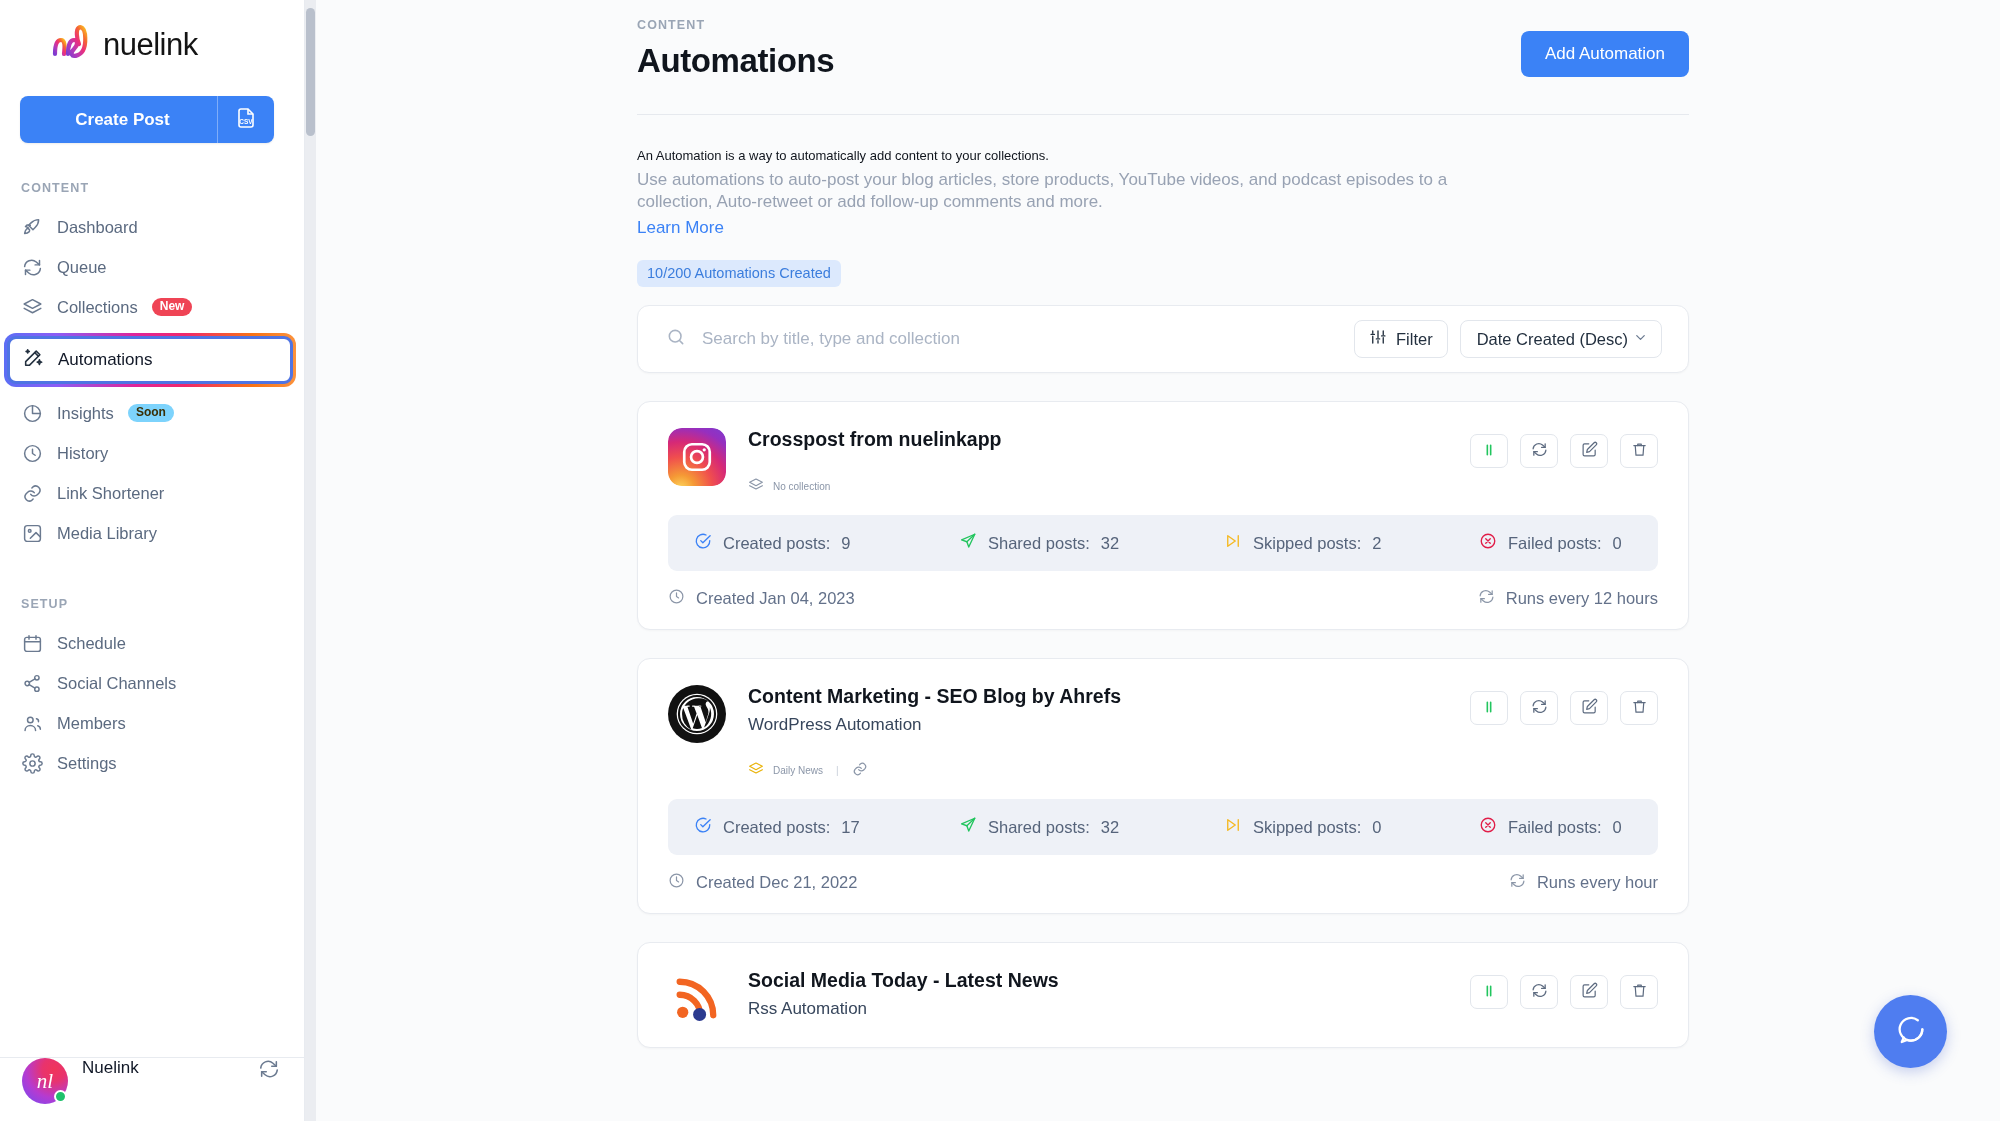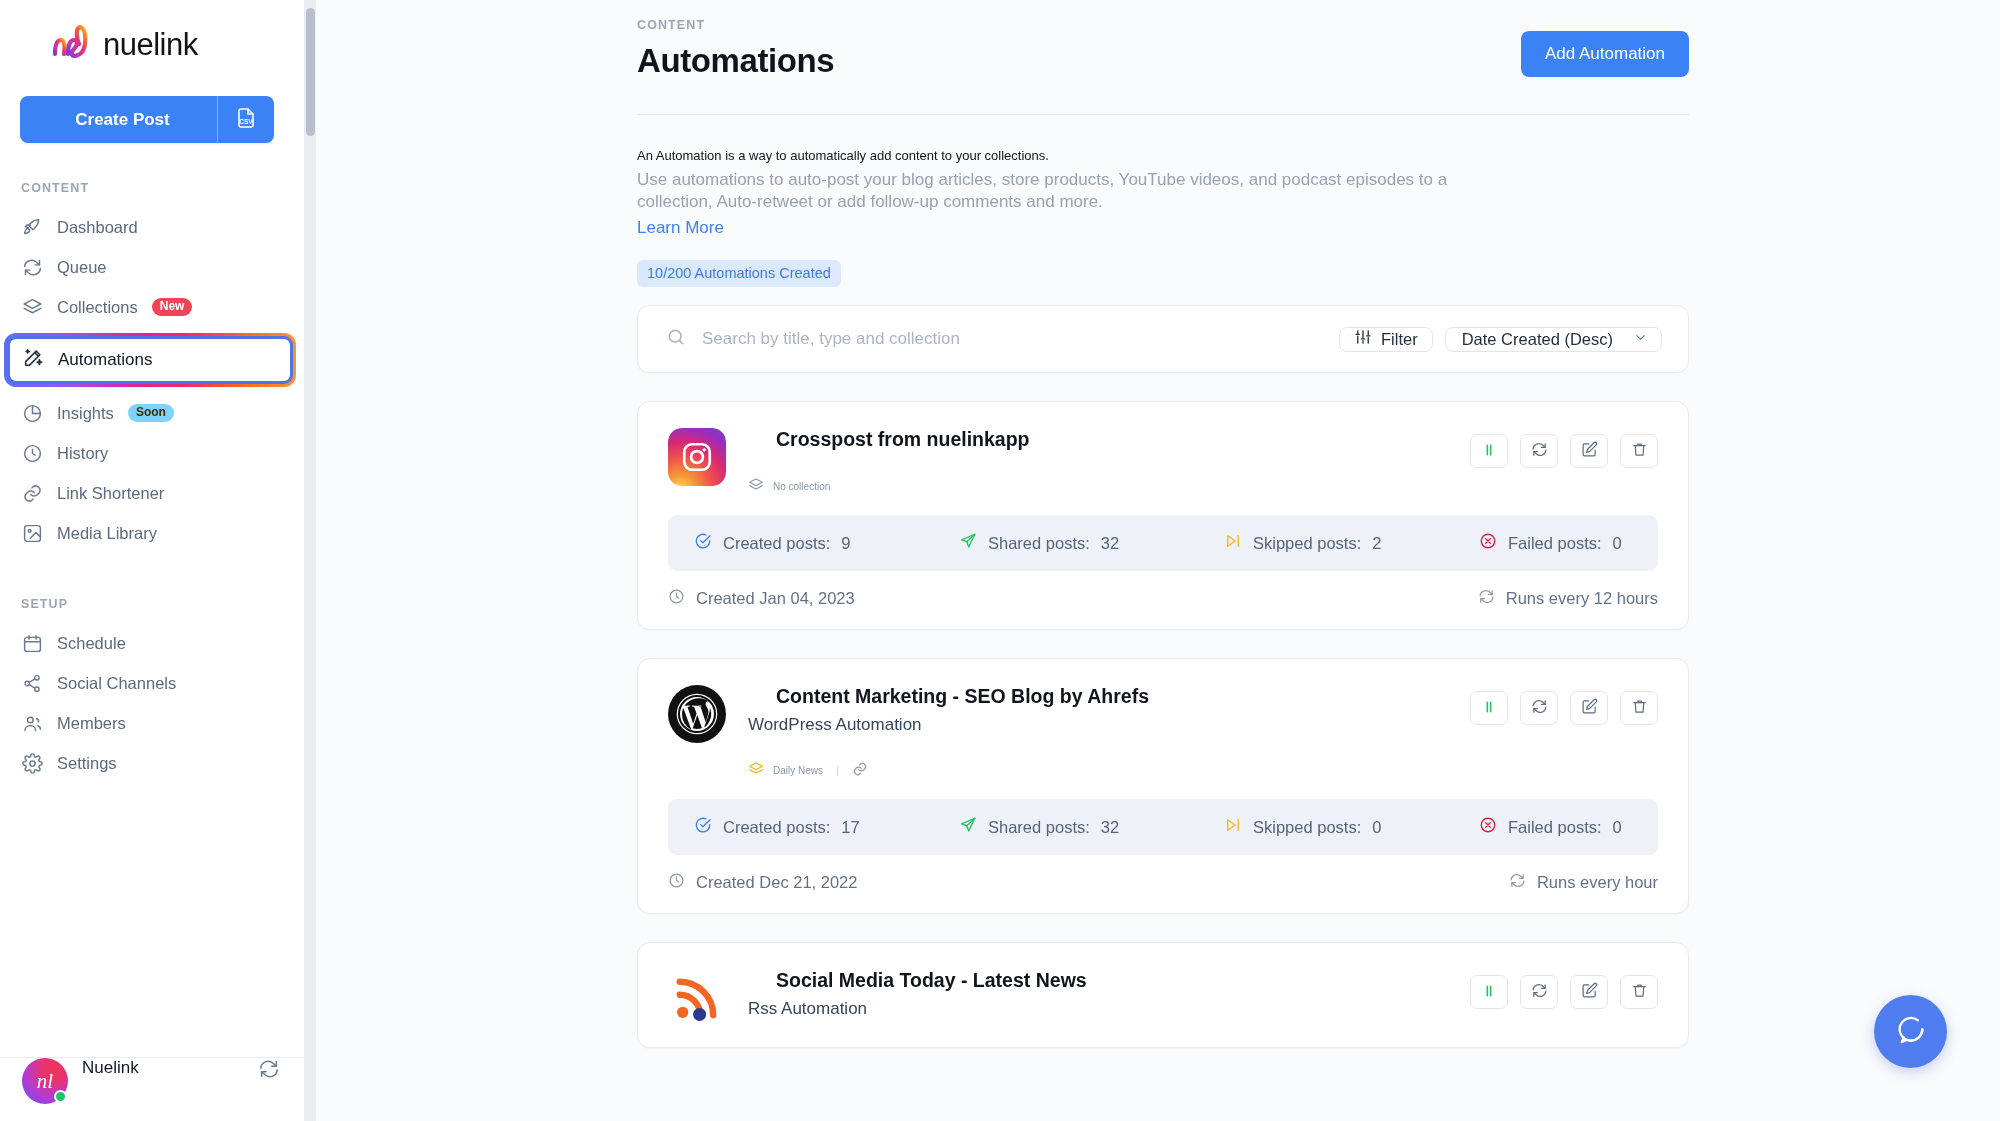--- a/index.html
+++ b/index.html
@@ -146,43 +146,43 @@
     padding: 0 26px 0 28px; box-shadow: 0 1px 2px rgba(16,24,40,.03);
   }
   .search-left { display: flex; align-items: center; gap: 16px; flex: 1; }
   .search-input {
     border: none; outline: none; background: transparent;
     font-size: 17px; color: #36425a; width: 100%;
     font-family: "Liberation Sans", sans-serif;
   }
   .search-input::placeholder { color: #aab4c4; }
   .filter-btn, .sort-btn {
-    height: 25px; border: 1px solid #e2e6ec; border-radius: 8px; background: #fff;
+    height: 38px; border: 1px solid #e2e6ec; border-radius: 8px; background: #fff;
     display: flex; align-items: center; gap: 9px; padding: 0 14px;
     font-size: 16.5px; color: #23303f; cursor: pointer;
     font-family: "Liberation Sans", sans-serif; white-space: nowrap;
   }
-  .sort-btn { margin-left: 12px; gap: 20px; padding: 0 13px 0 16px; }
+  .sort-btn { margin-left: 12px; gap: 5px; padding: 0 13px 0 16px; }
 
   .card {
     margin-top: 28px; background: #fff; border: 1px solid #e8ebf0;
     border-radius: 13px; padding: 26px 30px 20px 30px;
     box-shadow: 0 1px 2px rgba(16,24,40,.03);
   }
   .card-top { display: flex; gap: 22px; }
   .card-logo { width: 58px; height: 58px; flex: 0 0 58px; border-radius: 13px; overflow: hidden; position: relative; }
   .ig-logo {
     width: 58px; height: 58px; border-radius: 14px;
     background: radial-gradient(circle at 22% 105%, #fdd75e 0%, #f59a35 18%, #f04e4e 42%, #d62976 62%, #962fbf 82%, #7c3bd0 100%);
     display: flex; align-items: center; justify-content: center;
   }
   .wp-logo { width: 58px; height: 58px; border-radius: 50%; background: #111; display:flex; align-items:center; justify-content:center; }
   .rss-logo { width: 58px; height: 58px; display:flex; align-items:center; justify-content:center; }
   .card-titles { flex: 1; min-width: 0; }
-  .card-title { font-size: 19.5px; font-weight: 700; color: #10151d; margin-left: 28px; }
+  .card-title { font-size: 19.5px; font-weight: 700; color: #10151d; }
   .card-sub { font-size: 17px; color: #37465c; margin-top: 7px; }
   .card-meta { display: flex; align-items: center; gap: 9px; margin-top: 26px; font-size: 10px; color: #8b96a8; }
   .card-meta .sep { color: #c7ced9; padding: 0 4px; }
   .card-actions { display: flex; gap: 12px; align-items: flex-start; padding-top: 6px; }
   .act-btn {
     width: 38px; height: 34px; border: 1px solid #e2e6ec; border-radius: 7px;
     background: #fff; cursor: pointer; display: flex; align-items: center; justify-content: center;
     color: #5d6b80;
   }
 

